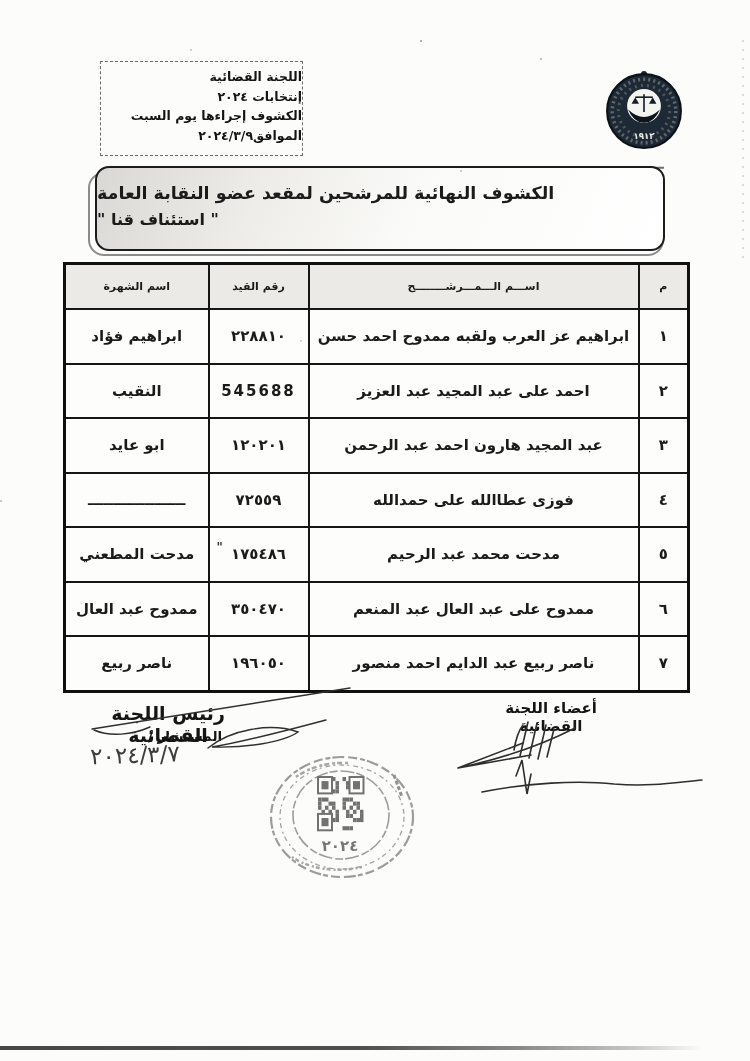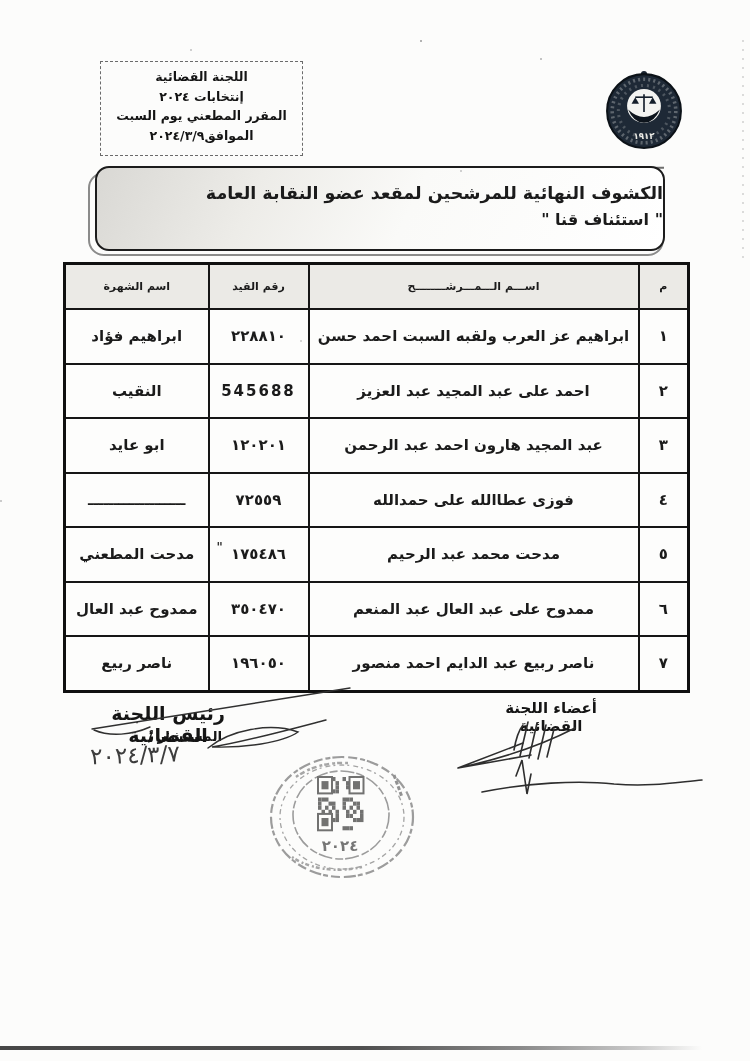--- a/index.html
+++ b/index.html
@@ -5,40 +5,40 @@
   html,body{margin:0;padding:0;background:#e8e8e8;}
   .page{
     position:relative; width:750px; height:1061px; margin:0 auto;
     background:#fcfcfb; overflow:hidden;
     font-family:"DejaVu Sans", sans-serif; color:#1b1b1b;
     direction:rtl;
   }
   
   .info-box{
     position:absolute; left:100px; top:61px; width:201px; height:88px;
-    border:1px dashed #6b6b6b; text-align:center;
+    border:1px dashed #6b6b6b; text-align:right;
     font-weight:700; font-size:12.5px; line-height:19.5px; padding-top:5px;
     color:#141414;
   }
   
   .emblem{ position:absolute; left:604px; top:68px; width:80px; height:82px; }
   
   .title-ghost{
     position:absolute; left:88px; top:172px; width:572px; height:80px;
     border:2px solid rgba(45,45,45,.55); border-radius:16px;
   }
   .title-topline{
     position:absolute; left:112px; top:168px; width:552px; height:2px;
     background:#4a4a4a; transform:rotate(-.25deg); opacity:.8;
   }
   .title-box{
     position:absolute; left:95px; top:166px; width:566px; height:81px;
     border:2px solid #1c1c1c; border-radius:14px;
     background:linear-gradient(115deg,#d9d8d4 0%,#edecE8 28%,#fafaf8 55%,#ffffff 100%);
-    text-align:right; font-weight:700;
+    text-align:left; font-weight:700;
   }
   .title-line1{ margin-top:15px; font-size:17.5px; }
   .title-line2{ margin-top:7px; font-size:16px; }
   
   table.roster{
     position:absolute; left:63px; top:262px; width:624px;
     border-collapse:collapse; table-layout:fixed;
     border:3px solid #101010;
   }
   table.roster th, table.roster td{
@@ -89,21 +89,21 @@
   }
 </style>
 </head>
 <body>
 
 <div class="page">
 
   <div class="info-box">
     <div>اللجنة القضائية</div>
     <div>إنتخابات ٢٠٢٤</div>
-    <div>المقرر المطعني يوم السبت</div>
+    <div>الكشوف إجراءها يوم السبت</div>
     <div>الموافق٢٠٢٤/٣/٩</div>
   </div>
 
   <svg class="emblem" viewBox="0 0 78 78">
     <circle cx="39" cy="5" r="3" fill="#1a2430"></circle>
     <rect x="36.5" y="4" width="5" height="6" fill="#1a2430"></rect>
     <circle cx="39" cy="41" r="36" fill="#1e2936" stroke="#0c1218" stroke-width="2"></circle>
     <circle cx="39" cy="41" r="31" fill="none" stroke="rgba(245,245,242,0.30)" stroke-width="3.5" stroke-dasharray="2 3"></circle>
     <circle cx="39" cy="41" r="25" fill="none" stroke="rgba(245,245,242,0.22)" stroke-width="3" stroke-dasharray="2 4"></circle>
     <circle cx="39" cy="36" r="16.5" fill="#f4f4f1"></circle>
@@ -133,21 +133,21 @@
     </colgroup>
     <tbody>
         <tr>
       <th>م</th>
       <th>اســـم الـــمـــرشــــــــح</th>
       <th>رقم القيد</th>
       <th>اسم الشهرة</th>
     </tr>
     <tr>
       <td class="c-num">١</td>
-      <td class="c-name">ابراهيم عز العرب ولقبه السبت احمد حسن</td>
+      <td class="c-name">ابراهيم عز العرب ولقبه ممدوح احمد حسن</td>
       <td class="c-reg">٢٢٨٨١٠</td>
       <td class="c-alias">ابراهيم فؤاد</td>
     </tr>
     <tr>
       <td class="c-num">٢</td>
       <td class="c-name">احمد على عبد المجيد عبد العزيز</td>
       <td class="c-reg">545688</td>
       <td class="c-alias">النقيب</td>
     </tr>
     <tr>

